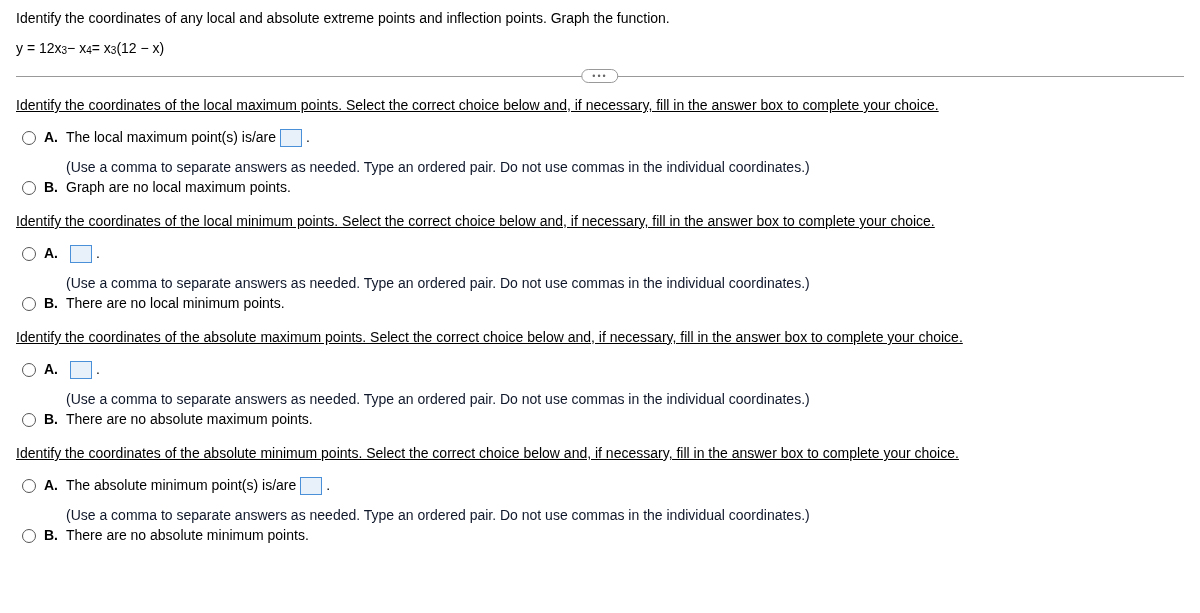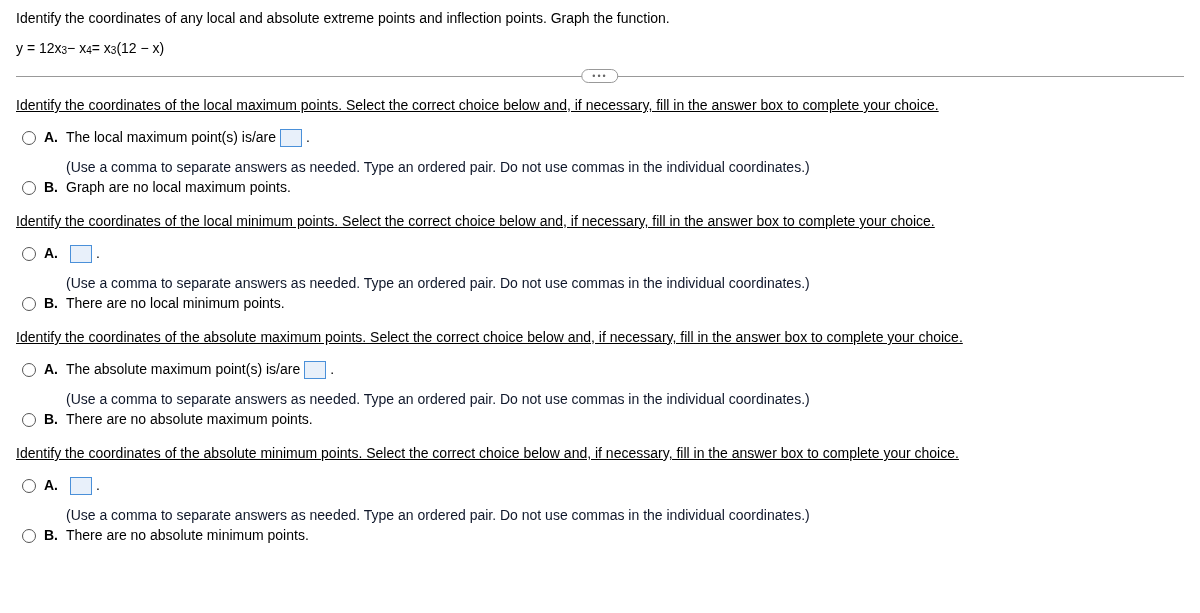--- a/index.html
+++ b/index.html
@@ -171,21 +171,20 @@
   </div>
 </div>
 
 <div class="prompt-text">Identify the coordinates of the absolute maximum points. Select the correct choice below and, if necessary, fill in the answer box to complete your choice.</div>
 <div class="choice-group">
   <div class="choice-row">
     <div class="radio"></div>
     <div class="choice-label">A.</div>
     <div class="choice-content">
       <div class="choice-main">
-        <span class="inline-text">The absolute maximum point(s) is/are </span>
         <span class="answer-box"></span>
         <span class="inline-text">.</span>
       </div>
       <div class="hint-text">(Use a comma to separate answers as needed. Type an ordered pair. Do not use commas in the individual coordinates.)</div>
     </div>
   </div>
   <div class="choice-row">
     <div class="radio"></div>
     <div class="choice-label">B.</div>
     <div class="choice-content">
@@ -196,20 +195,21 @@
   </div>
 </div>
 
 <div class="prompt-text">Identify the coordinates of the absolute minimum points. Select the correct choice below and, if necessary, fill in the answer box to complete your choice.</div>
 <div class="choice-group">
   <div class="choice-row">
     <div class="radio"></div>
     <div class="choice-label">A.</div>
     <div class="choice-content">
       <div class="choice-main">
+        <span class="inline-text">The absolute minimum point(s) is/are </span>
         <span class="answer-box"></span>
         <span class="inline-text">.</span>
       </div>
       <div class="hint-text">(Use a comma to separate answers as needed. Type an ordered pair. Do not use commas in the individual coordinates.)</div>
     </div>
   </div>
   <div class="choice-row">
     <div class="radio"></div>
     <div class="choice-label">B.</div>
     <div class="choice-content">

